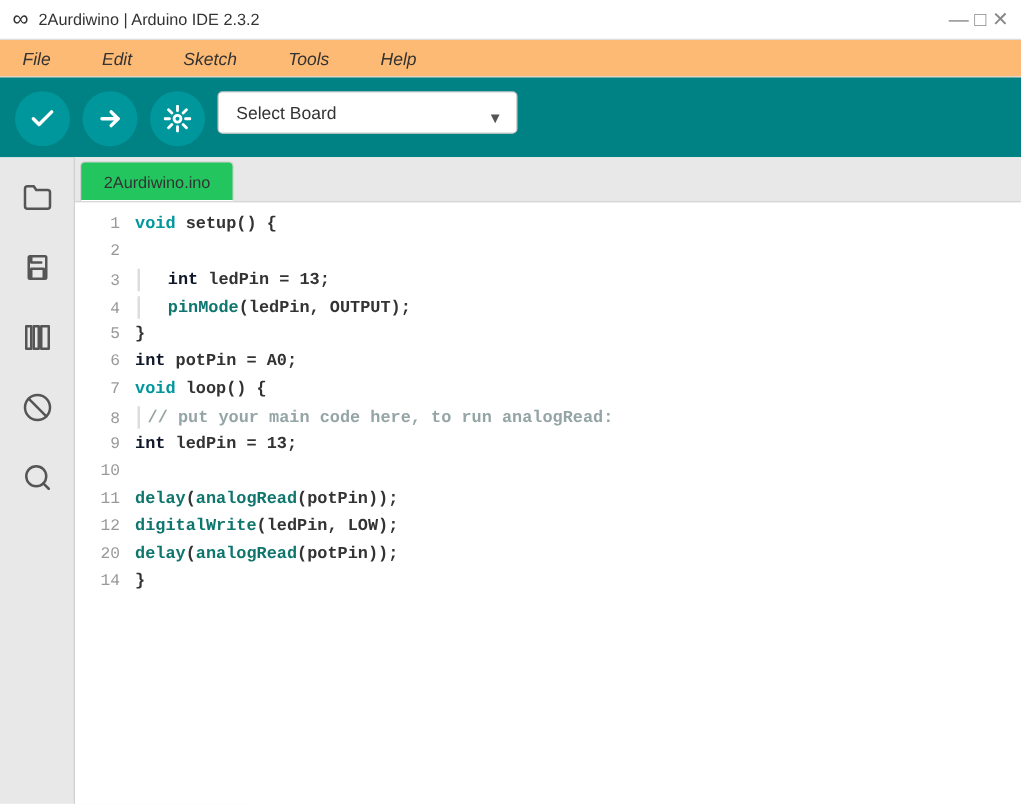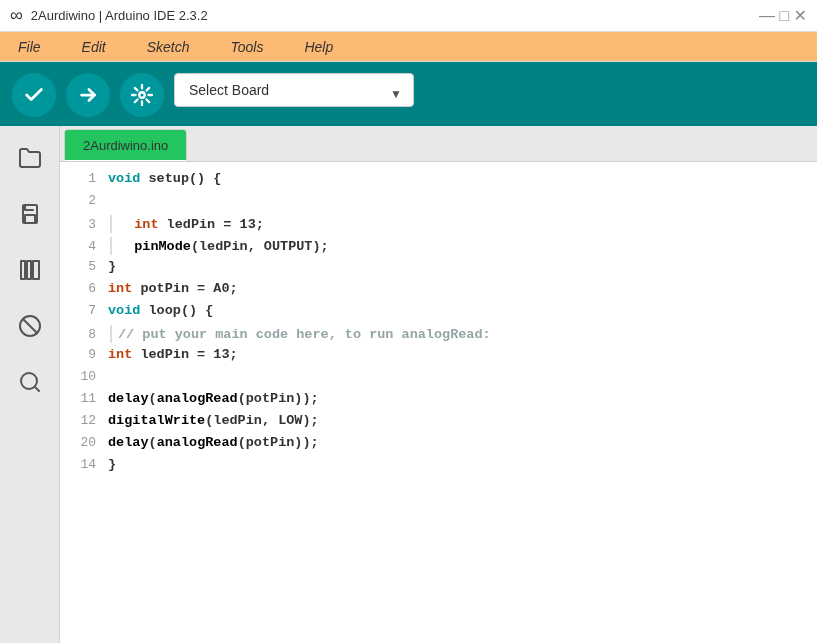--- a/index.html
+++ b/index.html
@@ -180,23 +180,23 @@
     }
     .line-content {
       flex: 1;
       white-space: pre;
       color: #333;
       font-weight: bold;
     }
 
     
     .kw-void    { color: #00979c; }
-    .kw-int     { color: #c2410c; }
+    .kw-int     { color: #0f172a; }
     .comment    { color: #95a5a6; }
-    .fn-name    { color: #000000; }
+    .fn-name    { color: #0f766e; }
     .indent-bar {
       display: inline-block;
       border-left: 2px solid #ddd;
       margin-left: 2px;
       margin-right: 6px;
       height: 18px;
       vertical-align: middle;
     }
   </style>
 </head>

